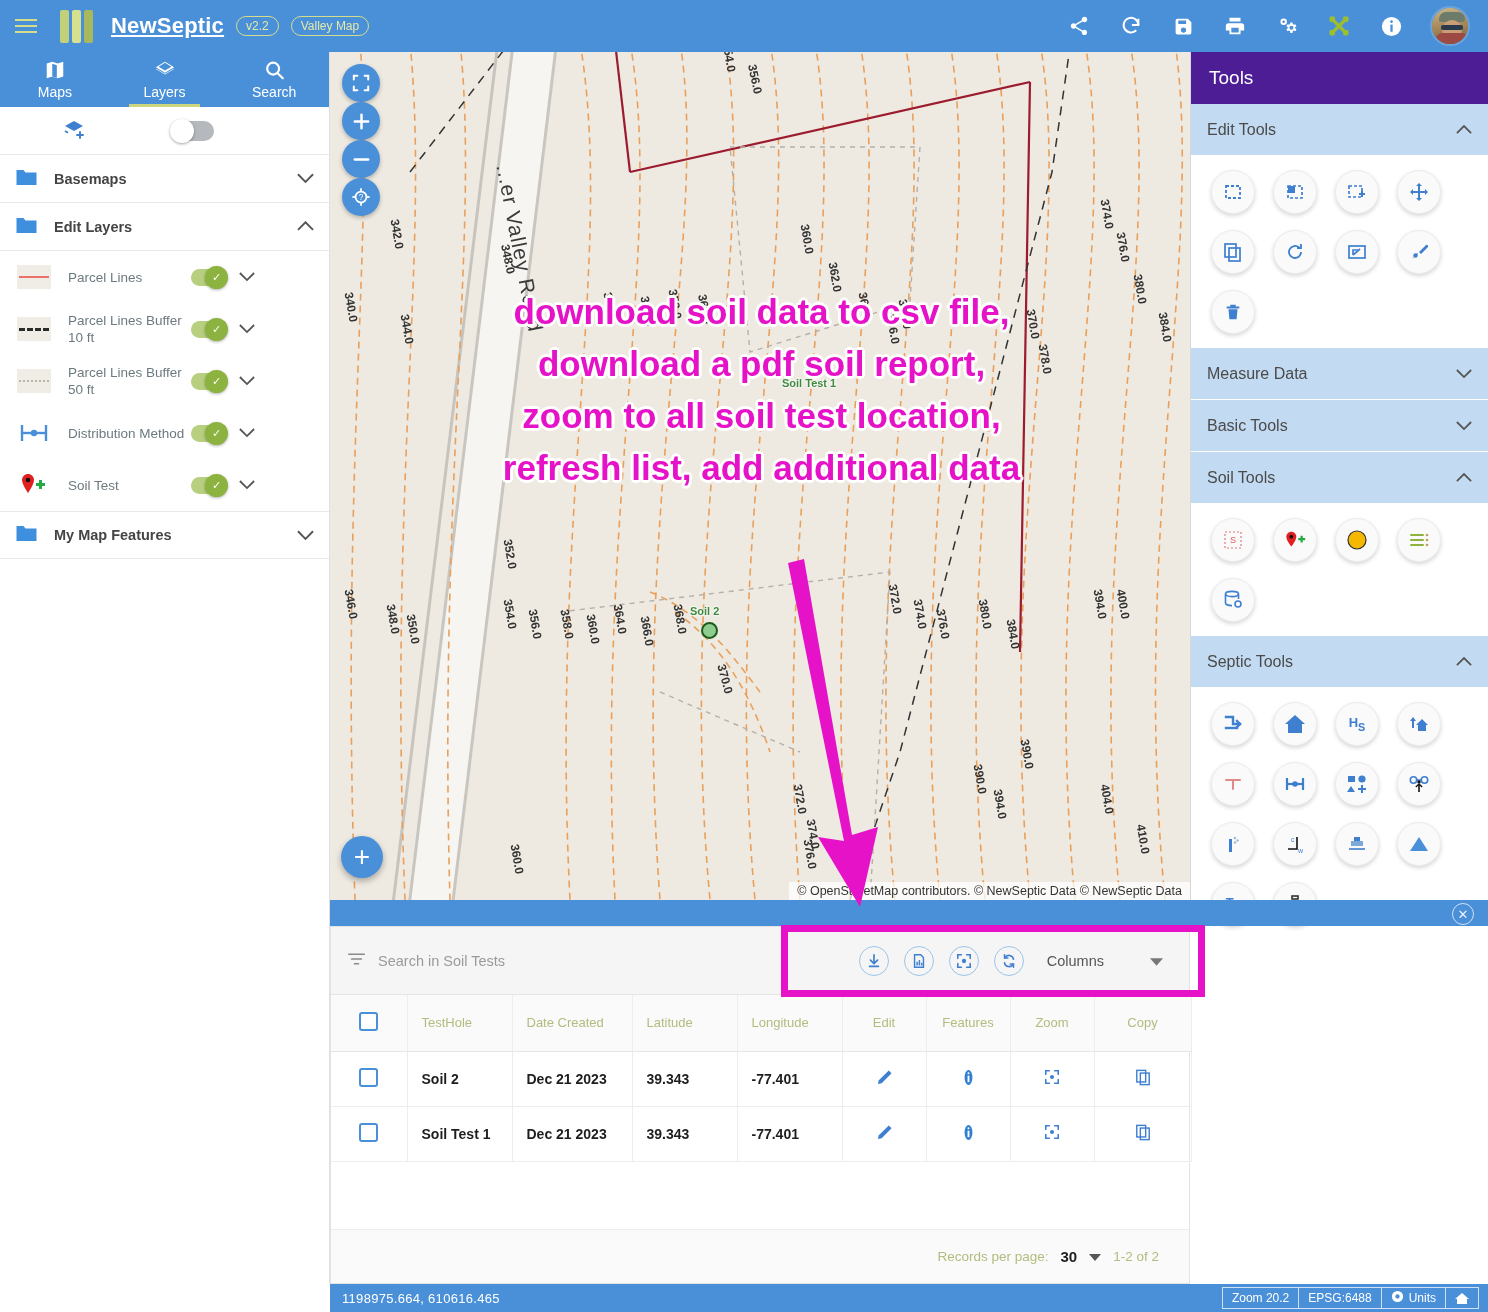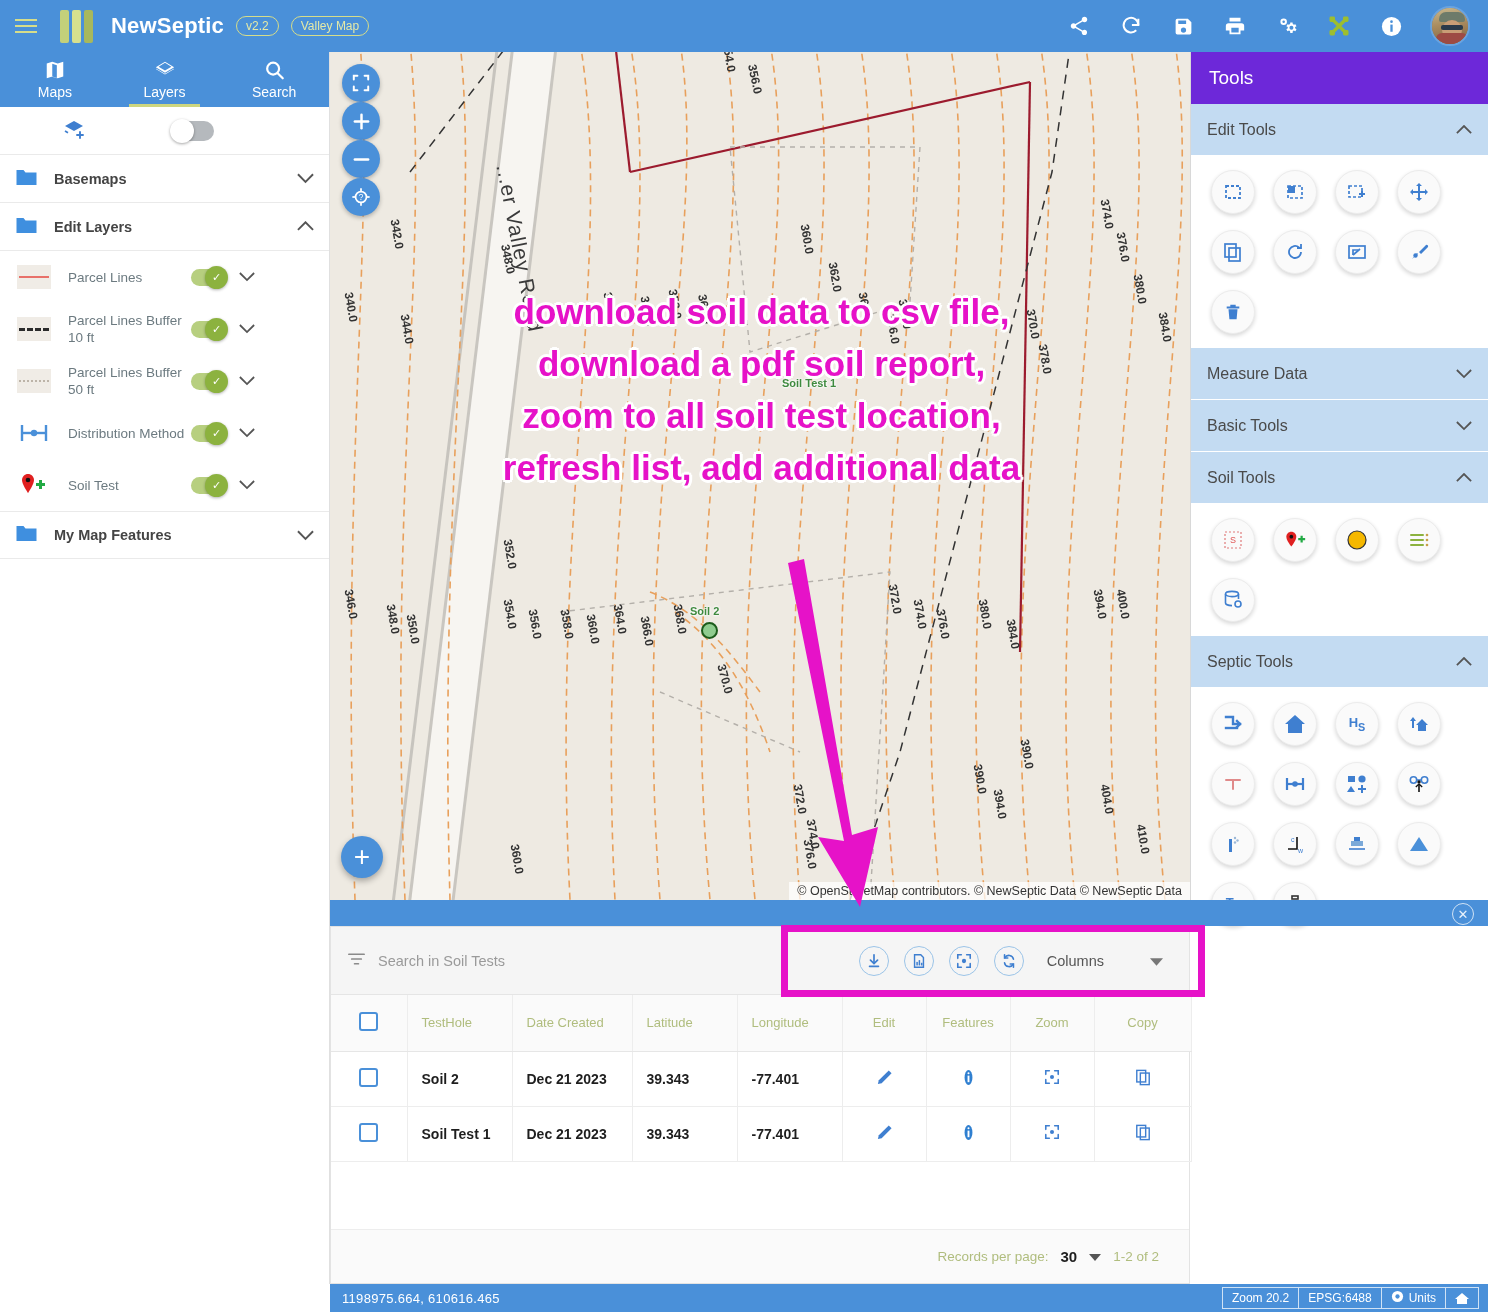--- a/index.html
+++ b/index.html
@@ -14,21 +14,21 @@
     background: #4a90d9; display: flex; align-items: center;
   }
   .hamburger { width: 52px; display: flex; flex-direction: column;
     align-items: center; justify-content: center; gap: 4px; cursor: pointer; }
   .hamburger span { width: 22px; height: 2px; background: #d6dd8a; display: block; }
   .logo-bars { display: flex; gap: 3px; margin-left: 8px; }
   .logo-bars i { display: block; width: 9px; height: 33px; border-radius: 2px; }
   .logo-bars i:nth-child(1){ background:#c3d07a; }
   .logo-bars i:nth-child(2){ background:#d7e08e; }
   .logo-bars i:nth-child(3){ background:#a8b85c; }
-  .brand { color: #fff; font-size: 22px; font-weight: bold; margin-left: 18px; letter-spacing: .2px; }
+  .brand { color: #fff; font-size: 22px; font-weight: bold; margin-left: 18px; letter-spacing: .2px; text-decoration: underline; }
   .pill { border: 1px solid #d6dd8a; color: #e4e9a8; border-radius: 10px;
     font-size: 12px; padding: 2px 9px; margin-left: 12px; white-space: nowrap; }
   .header-spacer { flex: 1; }
   .header-icons { display: flex; align-items: center; gap: 26px; padding-right: 18px; }
   .hicon { width: 26px; height: 26px; display: flex; align-items: center;
     justify-content: center; cursor: pointer; }
   .hicon svg { display: block; }
   .avatar { width: 40px; height: 40px; border-radius: 50%; overflow: hidden;
     border: 2px solid #6ba3de; background: #8a7a5e; position: relative; }
   .avatar .sky { position:absolute; inset:0; background: linear-gradient(170deg,#c9b98f 0%,#a98b5e 45%,#7d5f3e 100%); }
@@ -102,21 +102,21 @@
     text-shadow: -2px -2px 0 #fff, 2px -2px 0 #fff, -2px 2px 0 #fff, 2px 2px 0 #fff,
                  0 3px 0 #fff, 3px 0 0 #fff, -3px 0 0 #fff, 0 -3px 0 #fff;
     pointer-events: none; z-index: 40; }
   .arrow { position: absolute; z-index: 41; pointer-events: none; }
   .hl-box { position: absolute; z-index: 42; border: 7px solid #e612c8;
     left: 781px; top: 925px; width: 424px; height: 72px; pointer-events: none; }
 
   
   .tools { position: absolute; top: 52px; right: 0; width: 298px; height: 848px;
     background: #fff; border-left: 1px solid #d8d8d8; }
-  .tools-hd { height: 52px; background: #6d28d9; color: #fff; font-size: 19px;
+  .tools-hd { height: 52px; background: #4c1d95; color: #fff; font-size: 19px;
     display: flex; align-items: center; padding-left: 18px; }
   .acc-hd { height: 52px; background: #c3dbf2; display: flex; align-items: center;
     padding: 0 16px; cursor: pointer; border-bottom: 1px solid #fff; }
   .acc-hd .t { flex: 1; font-size: 16px; color: #4a4a4a; }
   .tgrid { display: flex; flex-wrap: wrap; padding: 14px 0 14px 20px; gap: 16px 18px; }
   .tbtn { width: 44px; height: 44px; border-radius: 50%; background: #fafafa;
     border: 1px solid #ececec; display: flex; align-items: center; justify-content: center;
     cursor: pointer; box-shadow: 0 2px 4px rgba(0,0,0,.16); }
   .tbtn .tx { font-size: 13px; color: #3f7fd0; font-weight: bold; }
 

